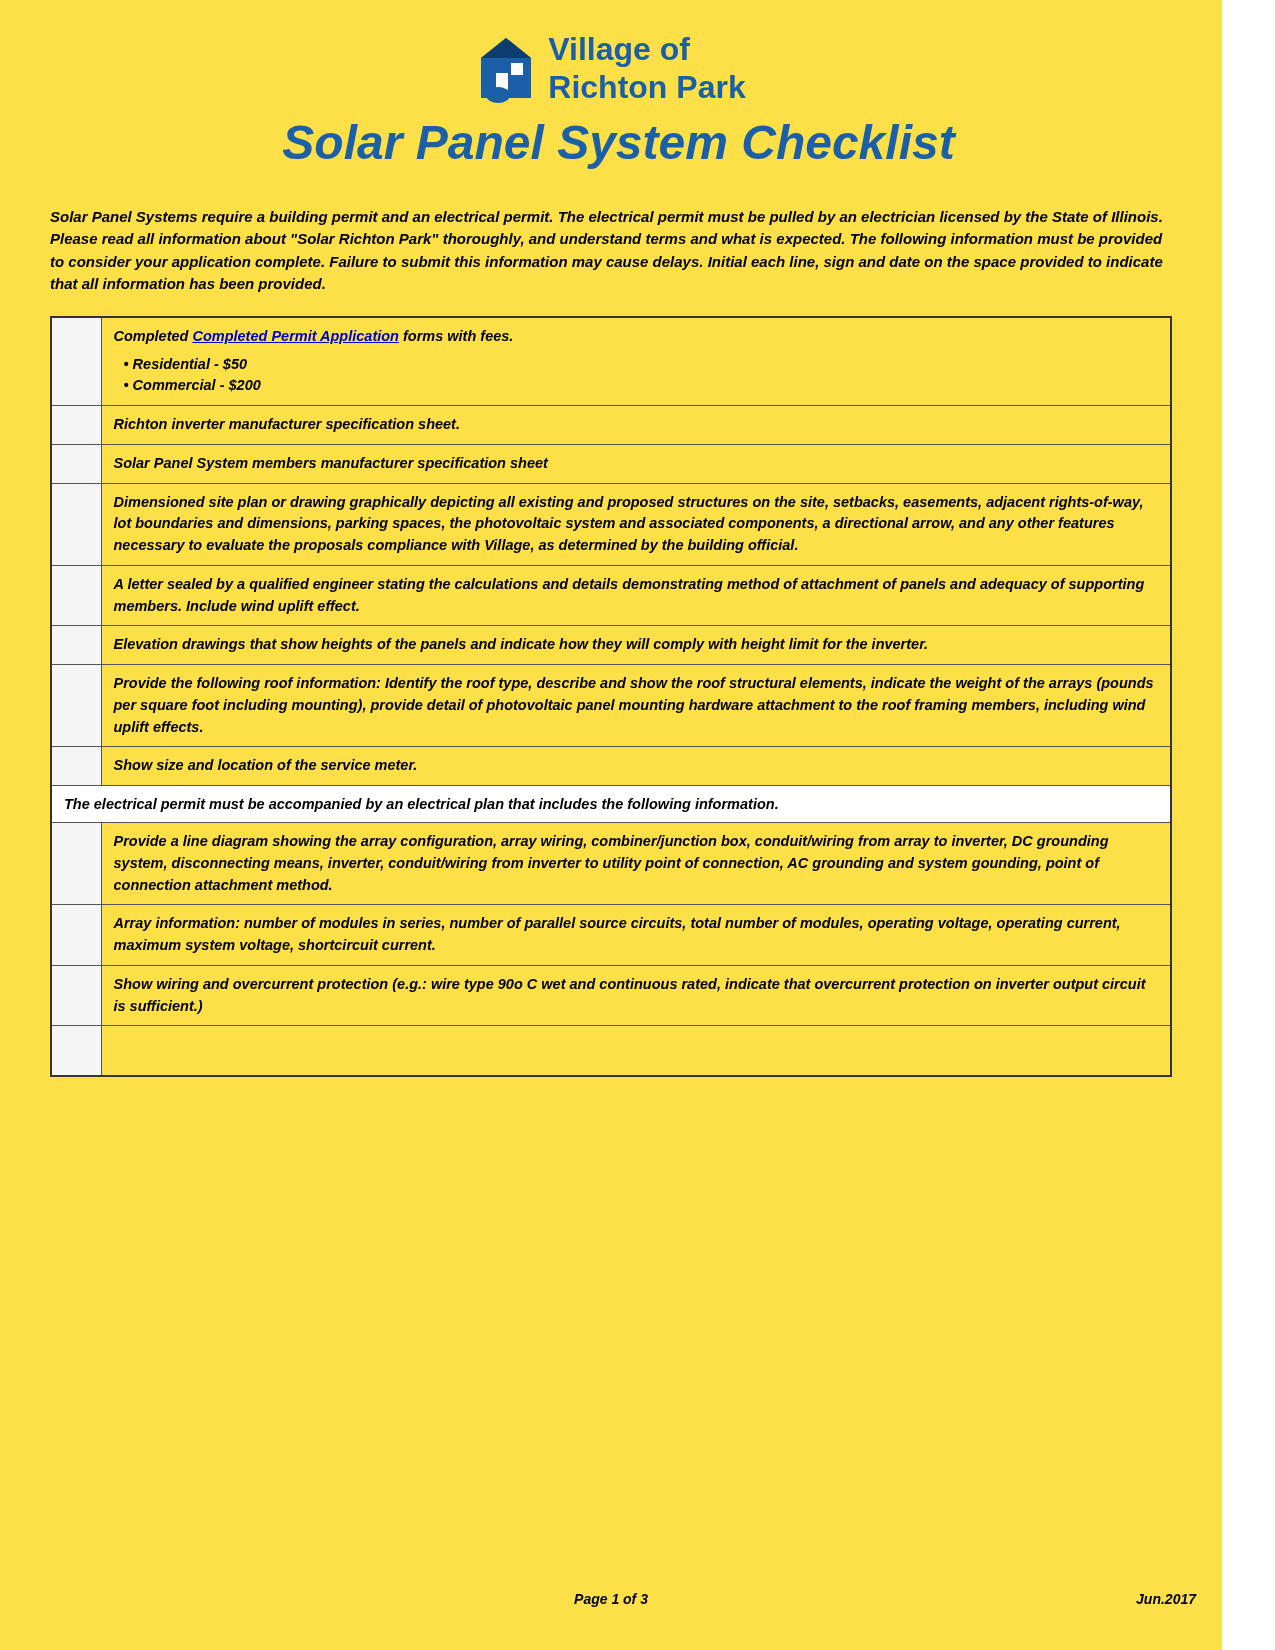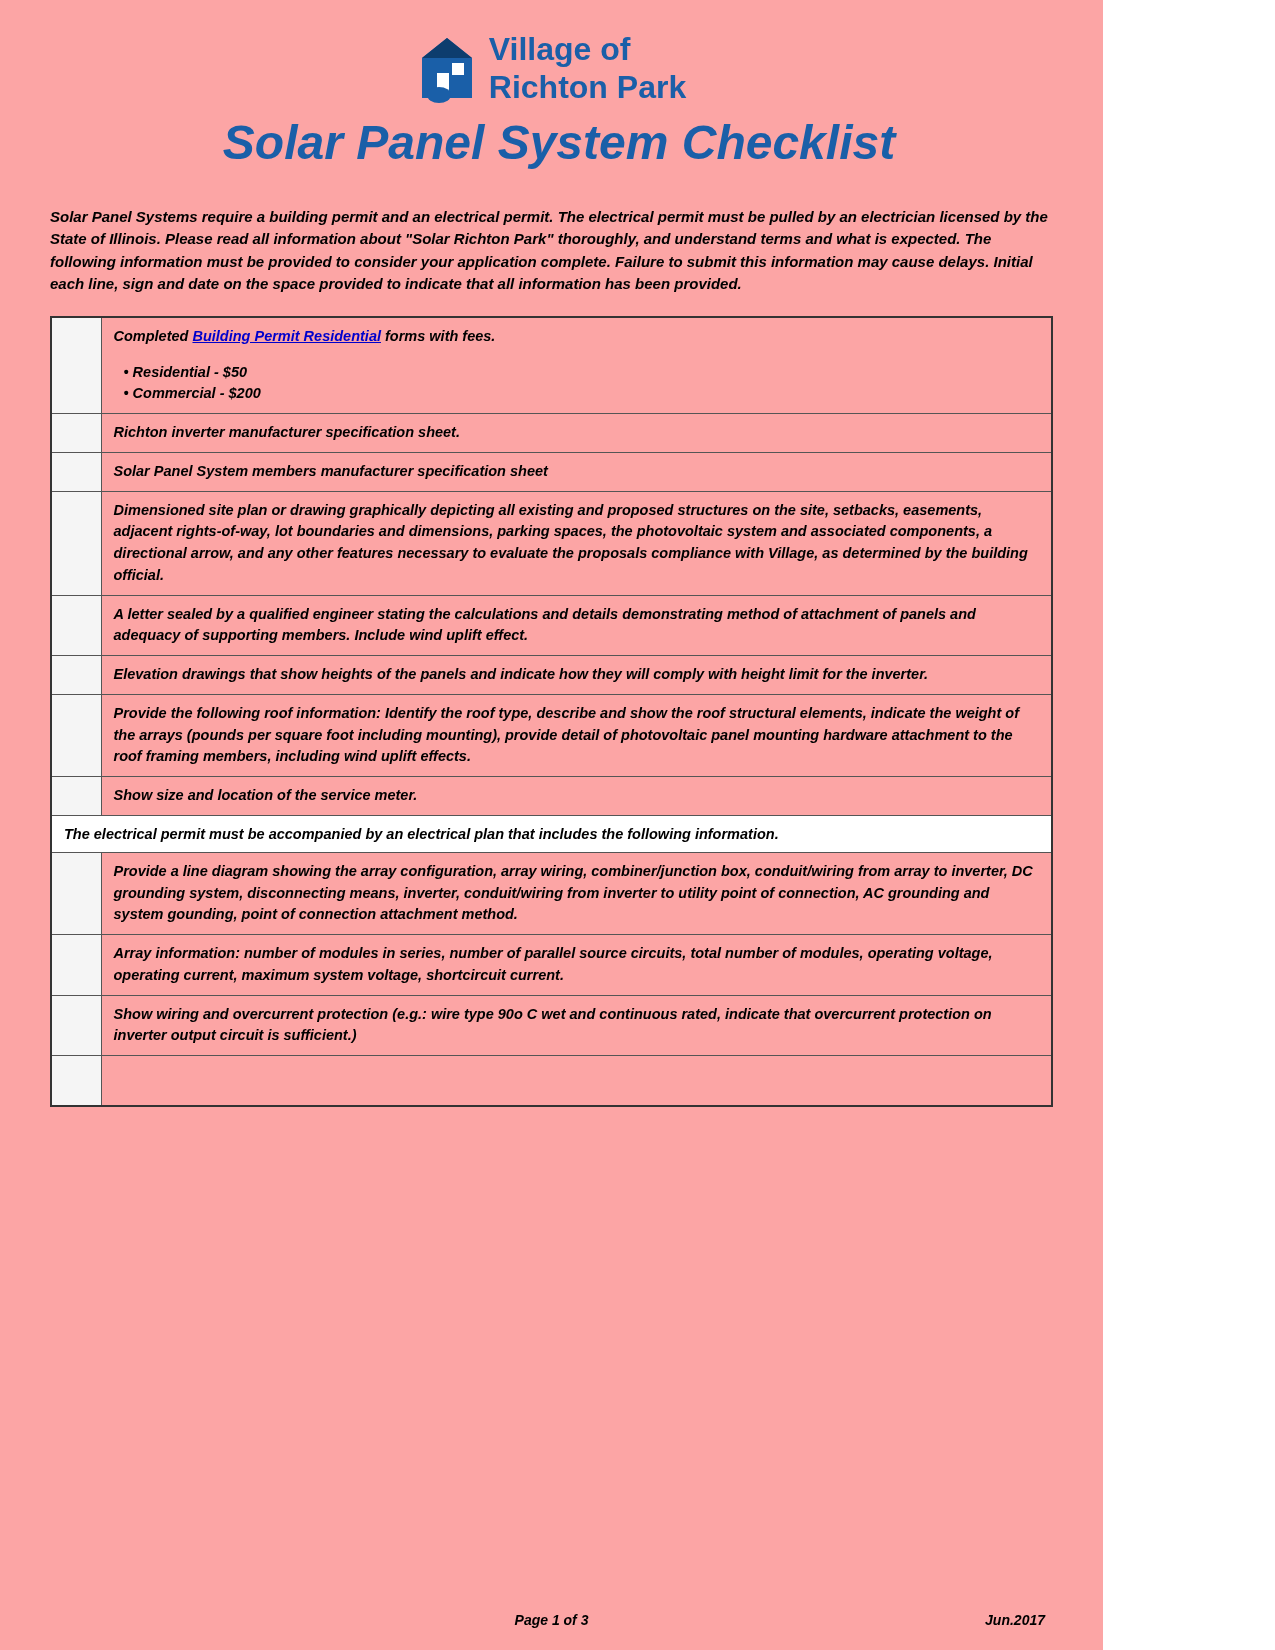--- a/index.html
+++ b/index.html
@@ -10,23 +10,23 @@
 
     body {
       width: 1275px;
       min-height: 1650px;
       background: #ffffff;
       font-family: Arial, sans-serif;
       position: relative;
     }
 
     .page-container {
-      width: 1103px;
+      width: 1222px;
       min-height: 1650px;
-      background: #fca5a5;
+      background: #fde047;
       padding: 30px 50px 60px 50px;
       position: relative;
     }
 
     .header {
       display: flex;
       flex-direction: column;
       align-items: center;
       margin-bottom: 20px;
     }
@@ -108,21 +108,21 @@
     .content-cell a {
       color: #0000cc;
       text-decoration: underline;
       font-style: italic;
       font-weight: bold;
     }
 
     .bullet-list {
       list-style: none;
       padding-left: 10px;
-      margin-top: 14px;
+      margin-top: 6px;
     }
 
     .bullet-list li {
       font-style: italic;
       font-weight: bold;
       font-size: 14.5px;
     }
 
     .bullet-list li::before {
       content: "• ";
@@ -137,26 +137,26 @@
       border: 1px solid #555555;
       padding: 10px 12px;
     }
 
     .empty-row td {
       height: 50px;
     }
 
     .page-footer {
       position: absolute;
-      bottom: 22px;
+      bottom: 43px;
       left: 0;
       right: 0;
       display: flex;
       justify-content: space-between;
-      padding: 0 58px;
+      padding: 0 26px;
       font-size: 14px;
       font-style: italic;
       font-weight: bold;
       color: #000000;
     }
 
     .footer-center {
       position: absolute;
       left: 50%;
       transform: translateX(-50%);
@@ -194,21 +194,21 @@
   </div>
 
   <div class="intro-text">Solar Panel Systems require a building permit and an electrical permit. The electrical permit must be pulled by an electrician licensed by the State of Illinois. Please read all information about "Solar Richton Park" thoroughly, and understand terms and what is expected. The following information must be provided to consider your application complete. Failure to submit this information may cause delays. Initial each line, sign and date on the space provided to indicate that all information has been provided.</div>
 
   <table class="checklist-table">
     <tbody>
 
       <tr>
         <td class="checkbox-cell"></td>
         <td class="content-cell">
-          <span>Completed </span><a href="#">Building Permit Residential</a><span> forms with fees.</span>
+          <span>Completed </span><a href="#">Completed Permit Application</a><span> forms with fees.</span>
           <ul class="bullet-list">
             <li>Residential - $50</li>
             <li>Commercial - $200</li>
           </ul>
         </td>
       </tr>
 
       <tr>
         <td class="checkbox-cell"></td>
         <td class="content-cell">

